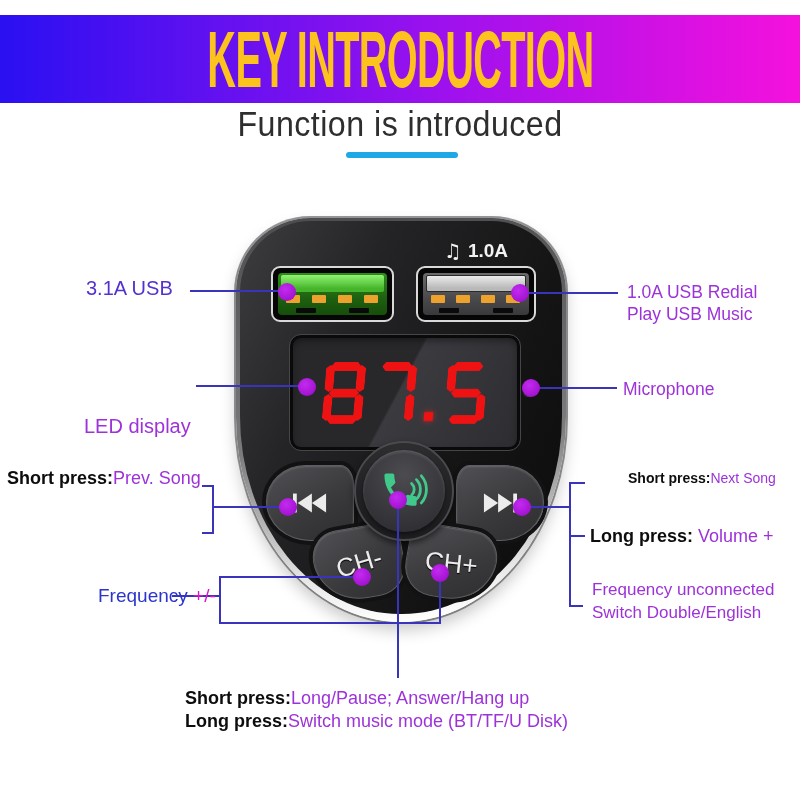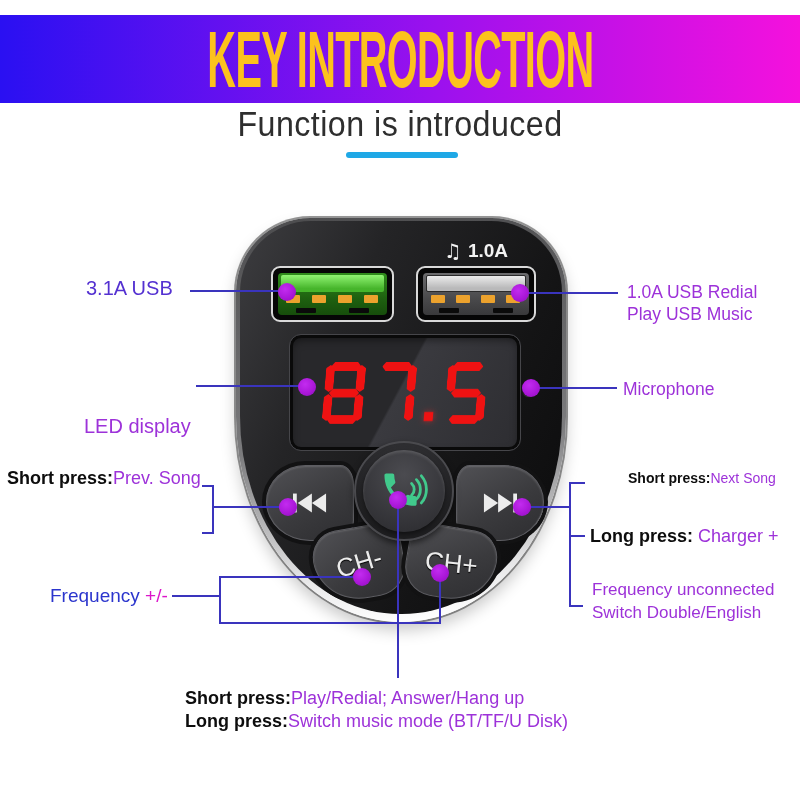--- a/index.html
+++ b/index.html
@@ -263,34 +263,34 @@
   <div class="lbl purple" style="left:623px; top:379px; font-size:17.5px;">Microphone</div>
 
   <div class="lbl press-line" style="left:7px; top:468px; font-size:18px;">
     <span class="key">Short press:</span><span class="purple">Prev. Song</span>
   </div>
 
   <div class="lbl press-line" style="left:588px; top:470px; font-size:14px;margin-left:40px;">
     <span class="key">Short press:</span><span class="purple">Next Song</span>
   </div>
   <div class="lbl press-line" style="left:590px; top:526px; font-size:18px;">
-    <span class="key">Long press:</span><span class="purple"> Charger +</span>
+    <span class="key">Long press:</span><span class="purple"> Volume +</span>
   </div>
 
   <div class="lbl" style="left:50px; top:585px; font-size:19px;">
-    <span style="color:var(--freq-blue,#2b35cd);">Frequency</span><span style="color:var(--freq-magenta,#dc16ca);"> +/-</span>
+    <span style="color:var(--freq-blue,#2b35cd);margin-left:48px;">Frequency</span><span style="color:var(--freq-magenta,#dc16ca);"> +/-</span>
   </div>
 
   <div class="lbl purple" style="left:592px; top:579px; font-size:17px; line-height:22.5px;">
     <div>Frequency unconnected</div>
     <div>Switch Double/English</div>
   </div>
 
   <div class="lbl" style="left:185px; top:687px; font-size:18px; line-height:22.5px;">
     <div class="press-line">
-      <span class="key">Short press:</span><span class="purple">Play/Redial; Answer/Hang up</span>
+      <span class="key">Short press:</span><span class="purple">Long/Pause; Answer/Hang up</span>
     </div>
     <div class="press-line">
       <span class="key">Long press:</span><span class="purple">Switch music mode (BT/TF/U Disk)</span>
     </div>
   </div>
 
 </div>
 
 </body></html>

